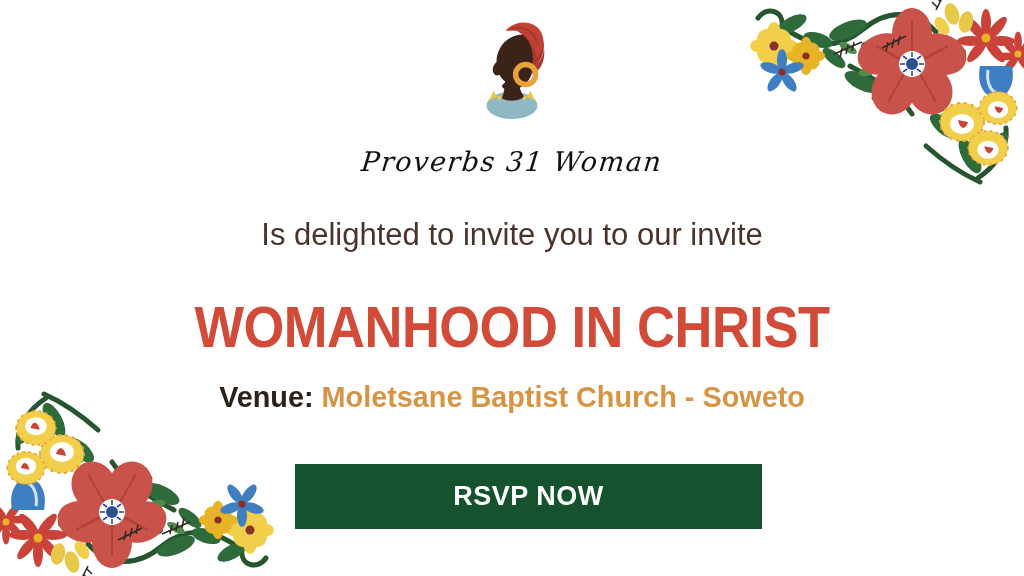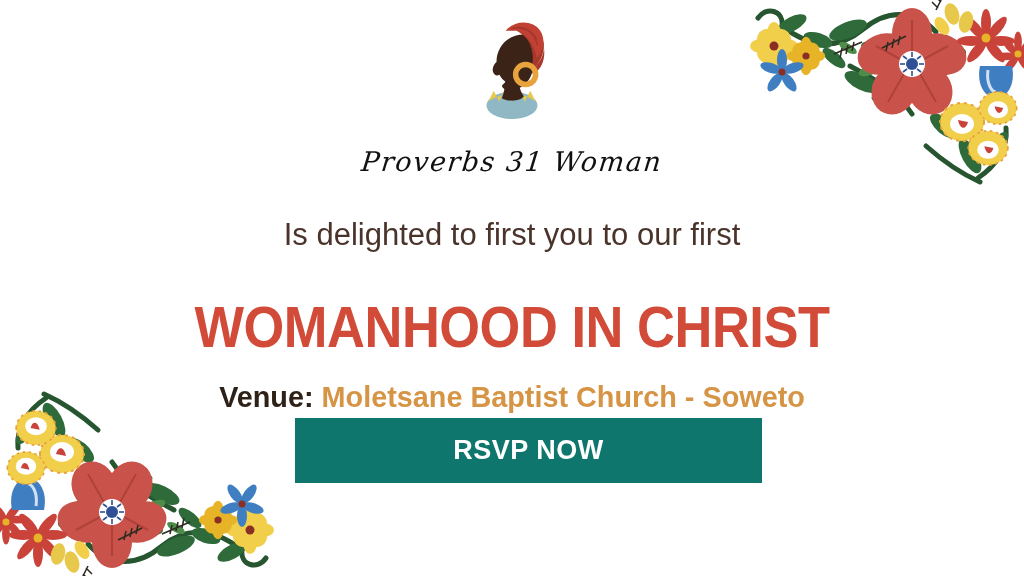--- a/index.html
+++ b/index.html
@@ -106,24 +106,24 @@
   .venue-label {
     color: #2e2118;
   }
   .venue-value {
     color: #d69445;
   }
 
   .rsvp-button {
     position: absolute;
     left: 295px;
-    top: 418px;
+    top: 464px;
     width: 467px;
     height: 65px;
-    background: #0f766e;
+    background: #14532d;
     border: none;
     color: #ffffff;
     font-family: "Liberation Sans", sans-serif;
     font-size: 27px;
     font-weight: 700;
     letter-spacing: 0.5px;
     display: flex;
     align-items: center;
     justify-content: center;
     cursor: pointer;
@@ -476,21 +476,21 @@
       <g>
         <circle cx="60" cy="62" r="11" fill="none" stroke="#e8a33d" stroke-width="6"></circle>
       </g>
     </svg>
   </div>
 
   <div class="content">
     <div class="script-line">Proverbs 31 Woman</div>
 
     <div class="invite-line">
-      <div>Is delighted to first you to our first</div>
+      <div>Is delighted to invite you to our invite</div>
     </div>
 
     <div class="headline">WOMANHOOD IN CHRIST</div>
 
     <div class="venue-line">
       <span class="venue-label">Venue:</span>
       <span class="venue-value">Moletsane Baptist Church - Soweto</span>
     </div>
   </div>
 

